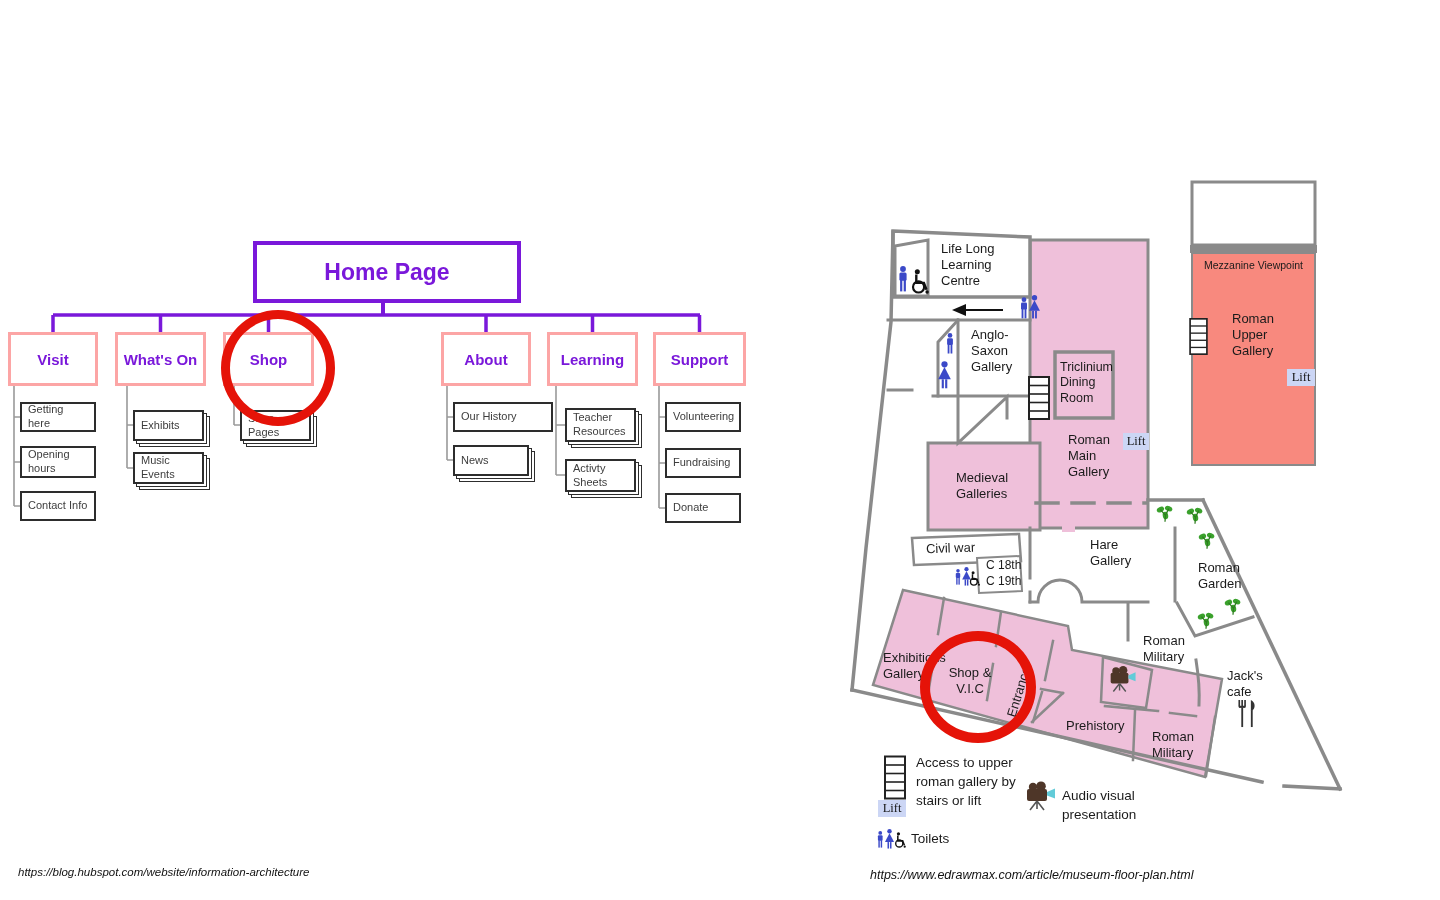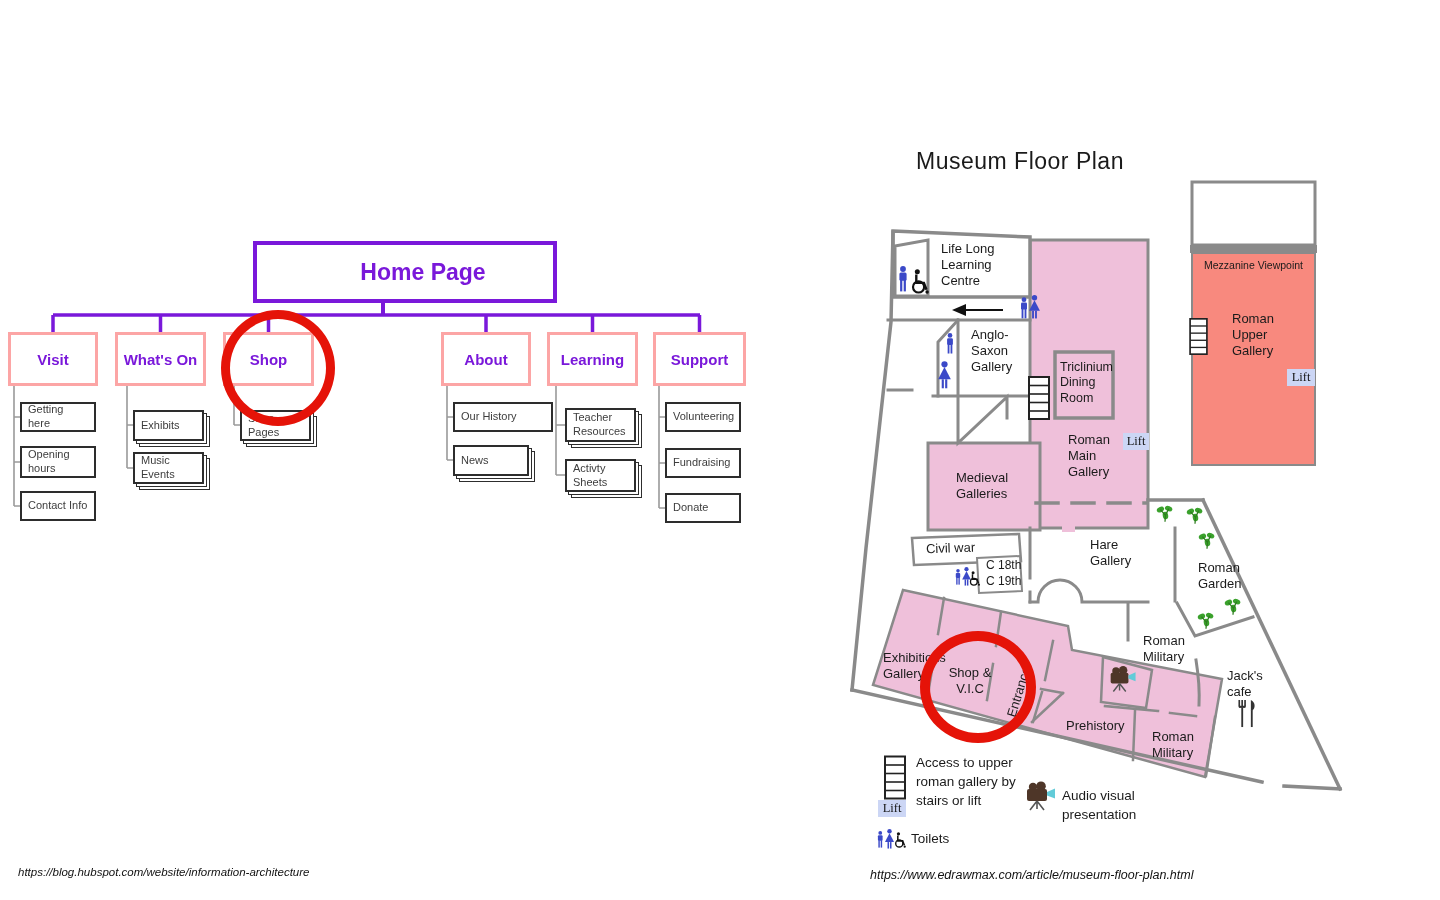--- a/index.html
+++ b/index.html
@@ -4,21 +4,21 @@
 <style>
   html,body{margin:0;padding:0;background:#fff;}
   #canvas{position:relative;width:1440px;height:900px;background:#fff;overflow:hidden;
           font-family:"Liberation Sans",sans-serif;}
   .abs{position:absolute;}
   #main-title{left:437px;top:36px;width:532px;text-align:center;font-size:43px;
               font-weight:400;color:#111;letter-spacing:-.5px;white-space:nowrap;}
   
   .box-l1{left:253px;top:241px;width:260px;height:54px;border:4px solid #7a18da;
           display:flex;align-items:center;justify-content:center;background:#fff;
-          color:#7a18da;font-size:23px;font-weight:700;padding-left:36px;}
+          color:#7a18da;font-size:23px;font-weight:700;}
   .box-l2{border:3px solid #fca5a5;background:#fff;color:#7a18da;font-size:15px;
           font-weight:700;display:flex;align-items:center;justify-content:center;height:48px;}
   .kid{background:#fff;border:2px solid #2d2d2d;color:#3d3d3d;font-size:11px;
        line-height:1.25;display:flex;align-items:center;padding:2px 6px;box-sizing:border-box;}
   .kid.stacked{box-shadow:3px 3px 0 -1px #ffffff,3px 3px 0 0 #2d2d2d,
                6px 6px 0 -1px #ffffff,6px 6px 0 0 #2d2d2d;}
   .red-circle{border-radius:50%;background:transparent;}
   
   #plan-title{left:900px;top:148px;width:240px;text-align:center;font-size:23px;
               color:#1a1a1a;letter-spacing:.5px;white-space:nowrap;}
@@ -172,21 +172,20 @@
       <use href="#plant" x="1196" y="612" width="20" height="20"></use>
       <use href="#camera" x="1108" y="665" width="32" height="28"></use>
       <use href="#camera" x="1024" y="781" width="36" height="30"></use>
       <use href="#cutlery" x="1236" y="699" width="22" height="29"></use>
       <use href="#man" x="876" y="831" width="8.5" height="17" fill="#3b49c8"></use>
       <use href="#woman" x="884" y="829" width="11" height="20" fill="#3b49c8"></use>
       <use href="#wheelchair" x="893" y="832" width="15" height="16"></use>
     </g>
   </svg>
 
-  <div class="abs" id="plan-title">Museum Floor Plan</div>
 
   <div class="abs box-l1">Home Page</div>
 
   <div class="abs box-l2" style="left:8px;top:332px;width:84px">Visit</div>
   <div class="abs box-l2" style="left:115px;top:332px;width:85px">What's On</div>
   <div class="abs box-l2" style="left:223px;top:332px;width:85px">Shop</div>
   <div class="abs box-l2" style="left:441px;top:332px;width:84px">About</div>
   <div class="abs box-l2" style="left:547px;top:332px;width:85px">Learning</div>
   <div class="abs box-l2" style="left:653px;top:332px;width:87px">Support</div>
 

